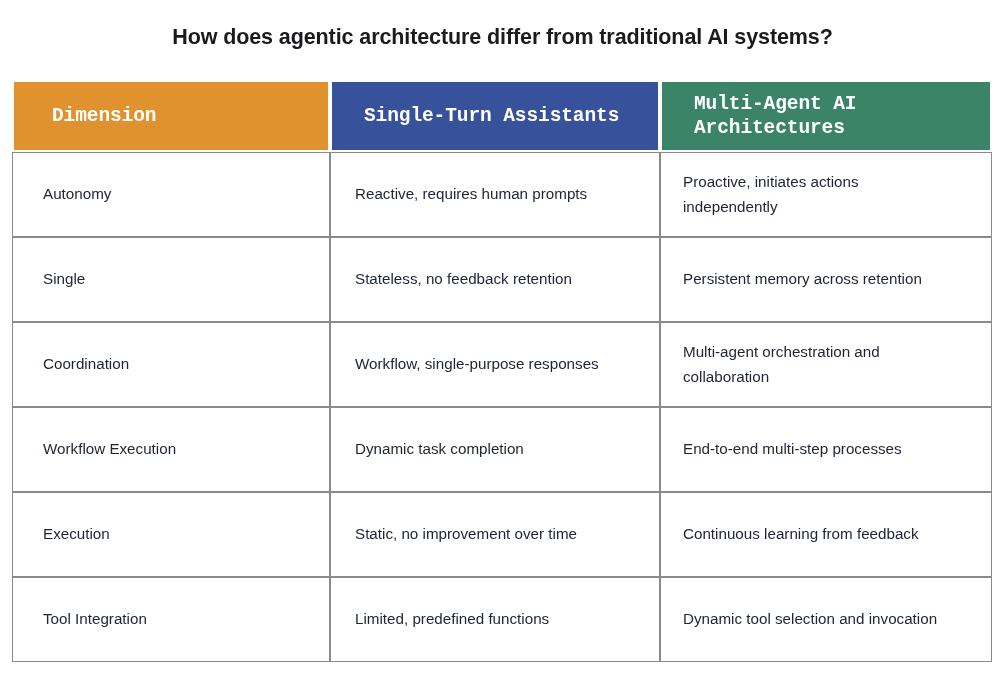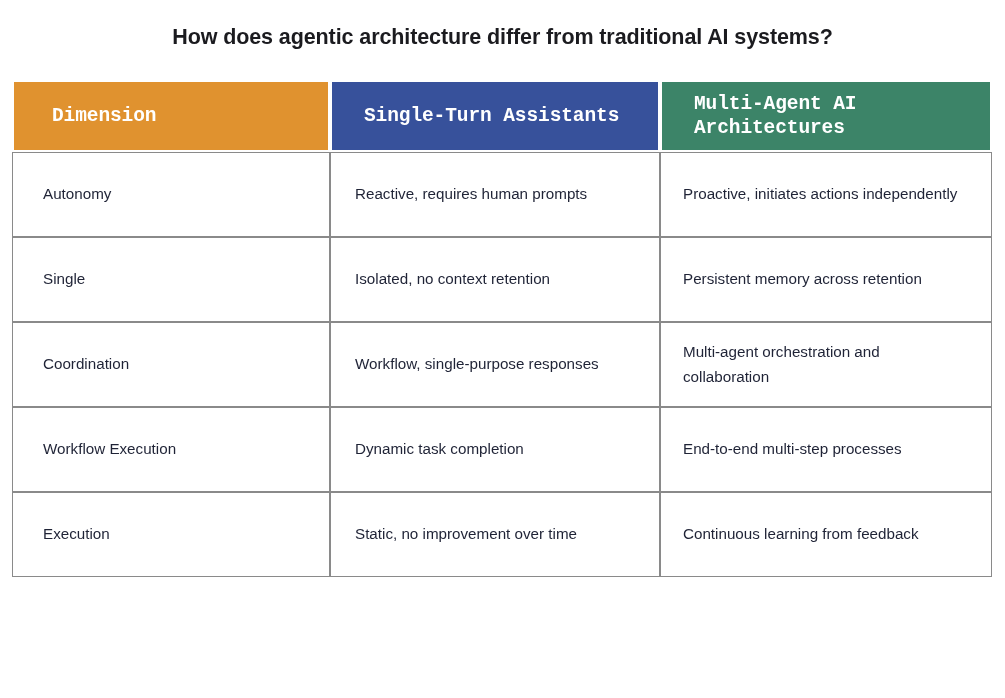--- a/index.html
+++ b/index.html
@@ -70,21 +70,21 @@
     color: #1f2336;
     line-height: 1.62;
     background: #ffffff;
     border: 1px solid #8a8a8a;
     box-sizing: border-box;
     padding: 6px 14px 6px 0;
     margin-left: 24px;
   }
   td.cell-dimension { padding-left: 30px; }
   td.cell-single    { padding-left: 24px; padding-right: 14px; }
-  td.cell-multi     { padding-left: 22px; padding-right: 28px; }
+  td.cell-multi     { padding-left: 22px; padding-right: 40px; }
   .cell-text { display: block; }
 </style>
 </head>
 <body>
 
 <div class="page">
 
   <div class="page-title">How does agentic architecture differ from traditional AI systems?</div>
 
   <table class="comparison-table">
@@ -110,21 +110,21 @@
         </td>
         <td class="cell-multi">
           <span class="cell-text">Proactive, initiates actions independently</span>
         </td>
       </tr>
       <tr>
         <td class="cell-dimension">
           <span class="cell-text">Single</span>
         </td>
         <td class="cell-single">
-          <span class="cell-text">Isolated, no context retention</span>
+          <span class="cell-text">Stateless, no feedback retention</span>
         </td>
         <td class="cell-multi">
           <span class="cell-text">Persistent memory across retention</span>
         </td>
       </tr>
       <tr>
         <td class="cell-dimension">
           <span class="cell-text">Coordination</span>
         </td>
         <td class="cell-single">
@@ -149,16 +149,27 @@
         <td class="cell-dimension">
           <span class="cell-text">Execution</span>
         </td>
         <td class="cell-single">
           <span class="cell-text">Static, no improvement over time</span>
         </td>
         <td class="cell-multi">
           <span class="cell-text">Continuous learning from feedback</span>
         </td>
       </tr>
+      <tr>
+        <td class="cell-dimension">
+          <span class="cell-text">Tool Integration</span>
+        </td>
+        <td class="cell-single">
+          <span class="cell-text">Limited, predefined functions</span>
+        </td>
+        <td class="cell-multi">
+          <span class="cell-text">Dynamic tool selection and invocation</span>
+        </td>
+      </tr>
     </tbody>
   </table>
 
 </div>
 
 </body></html>

